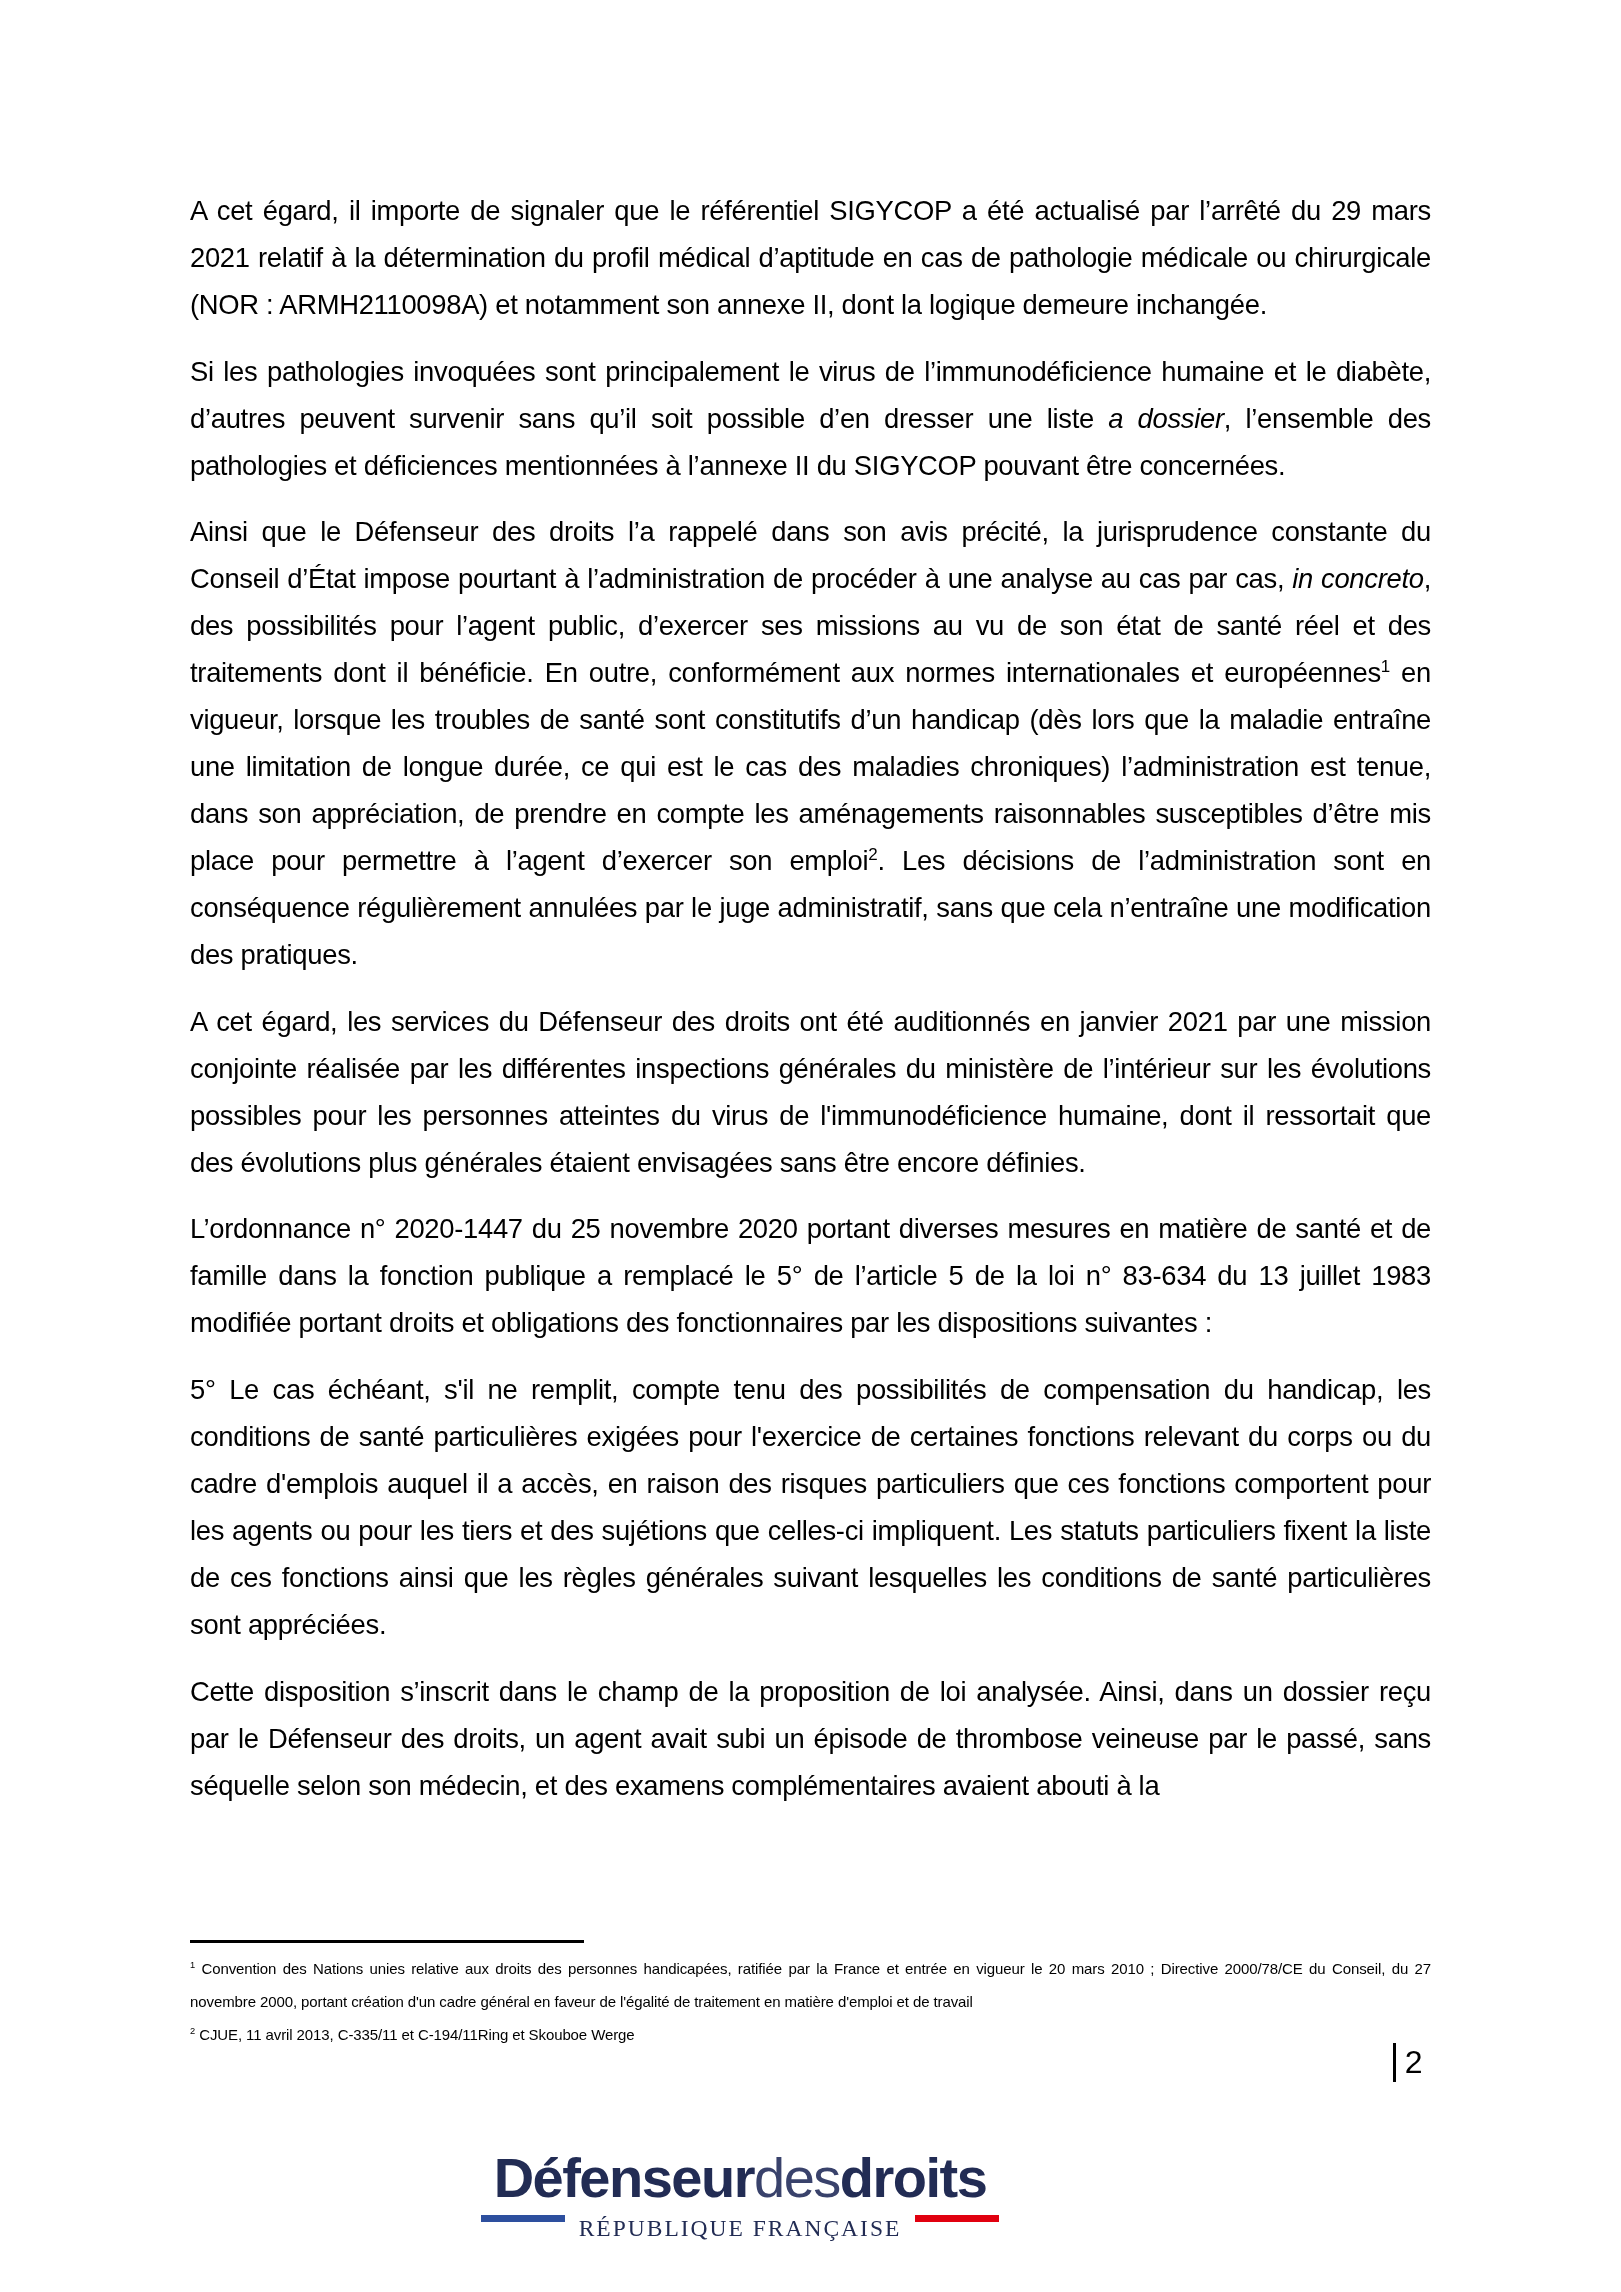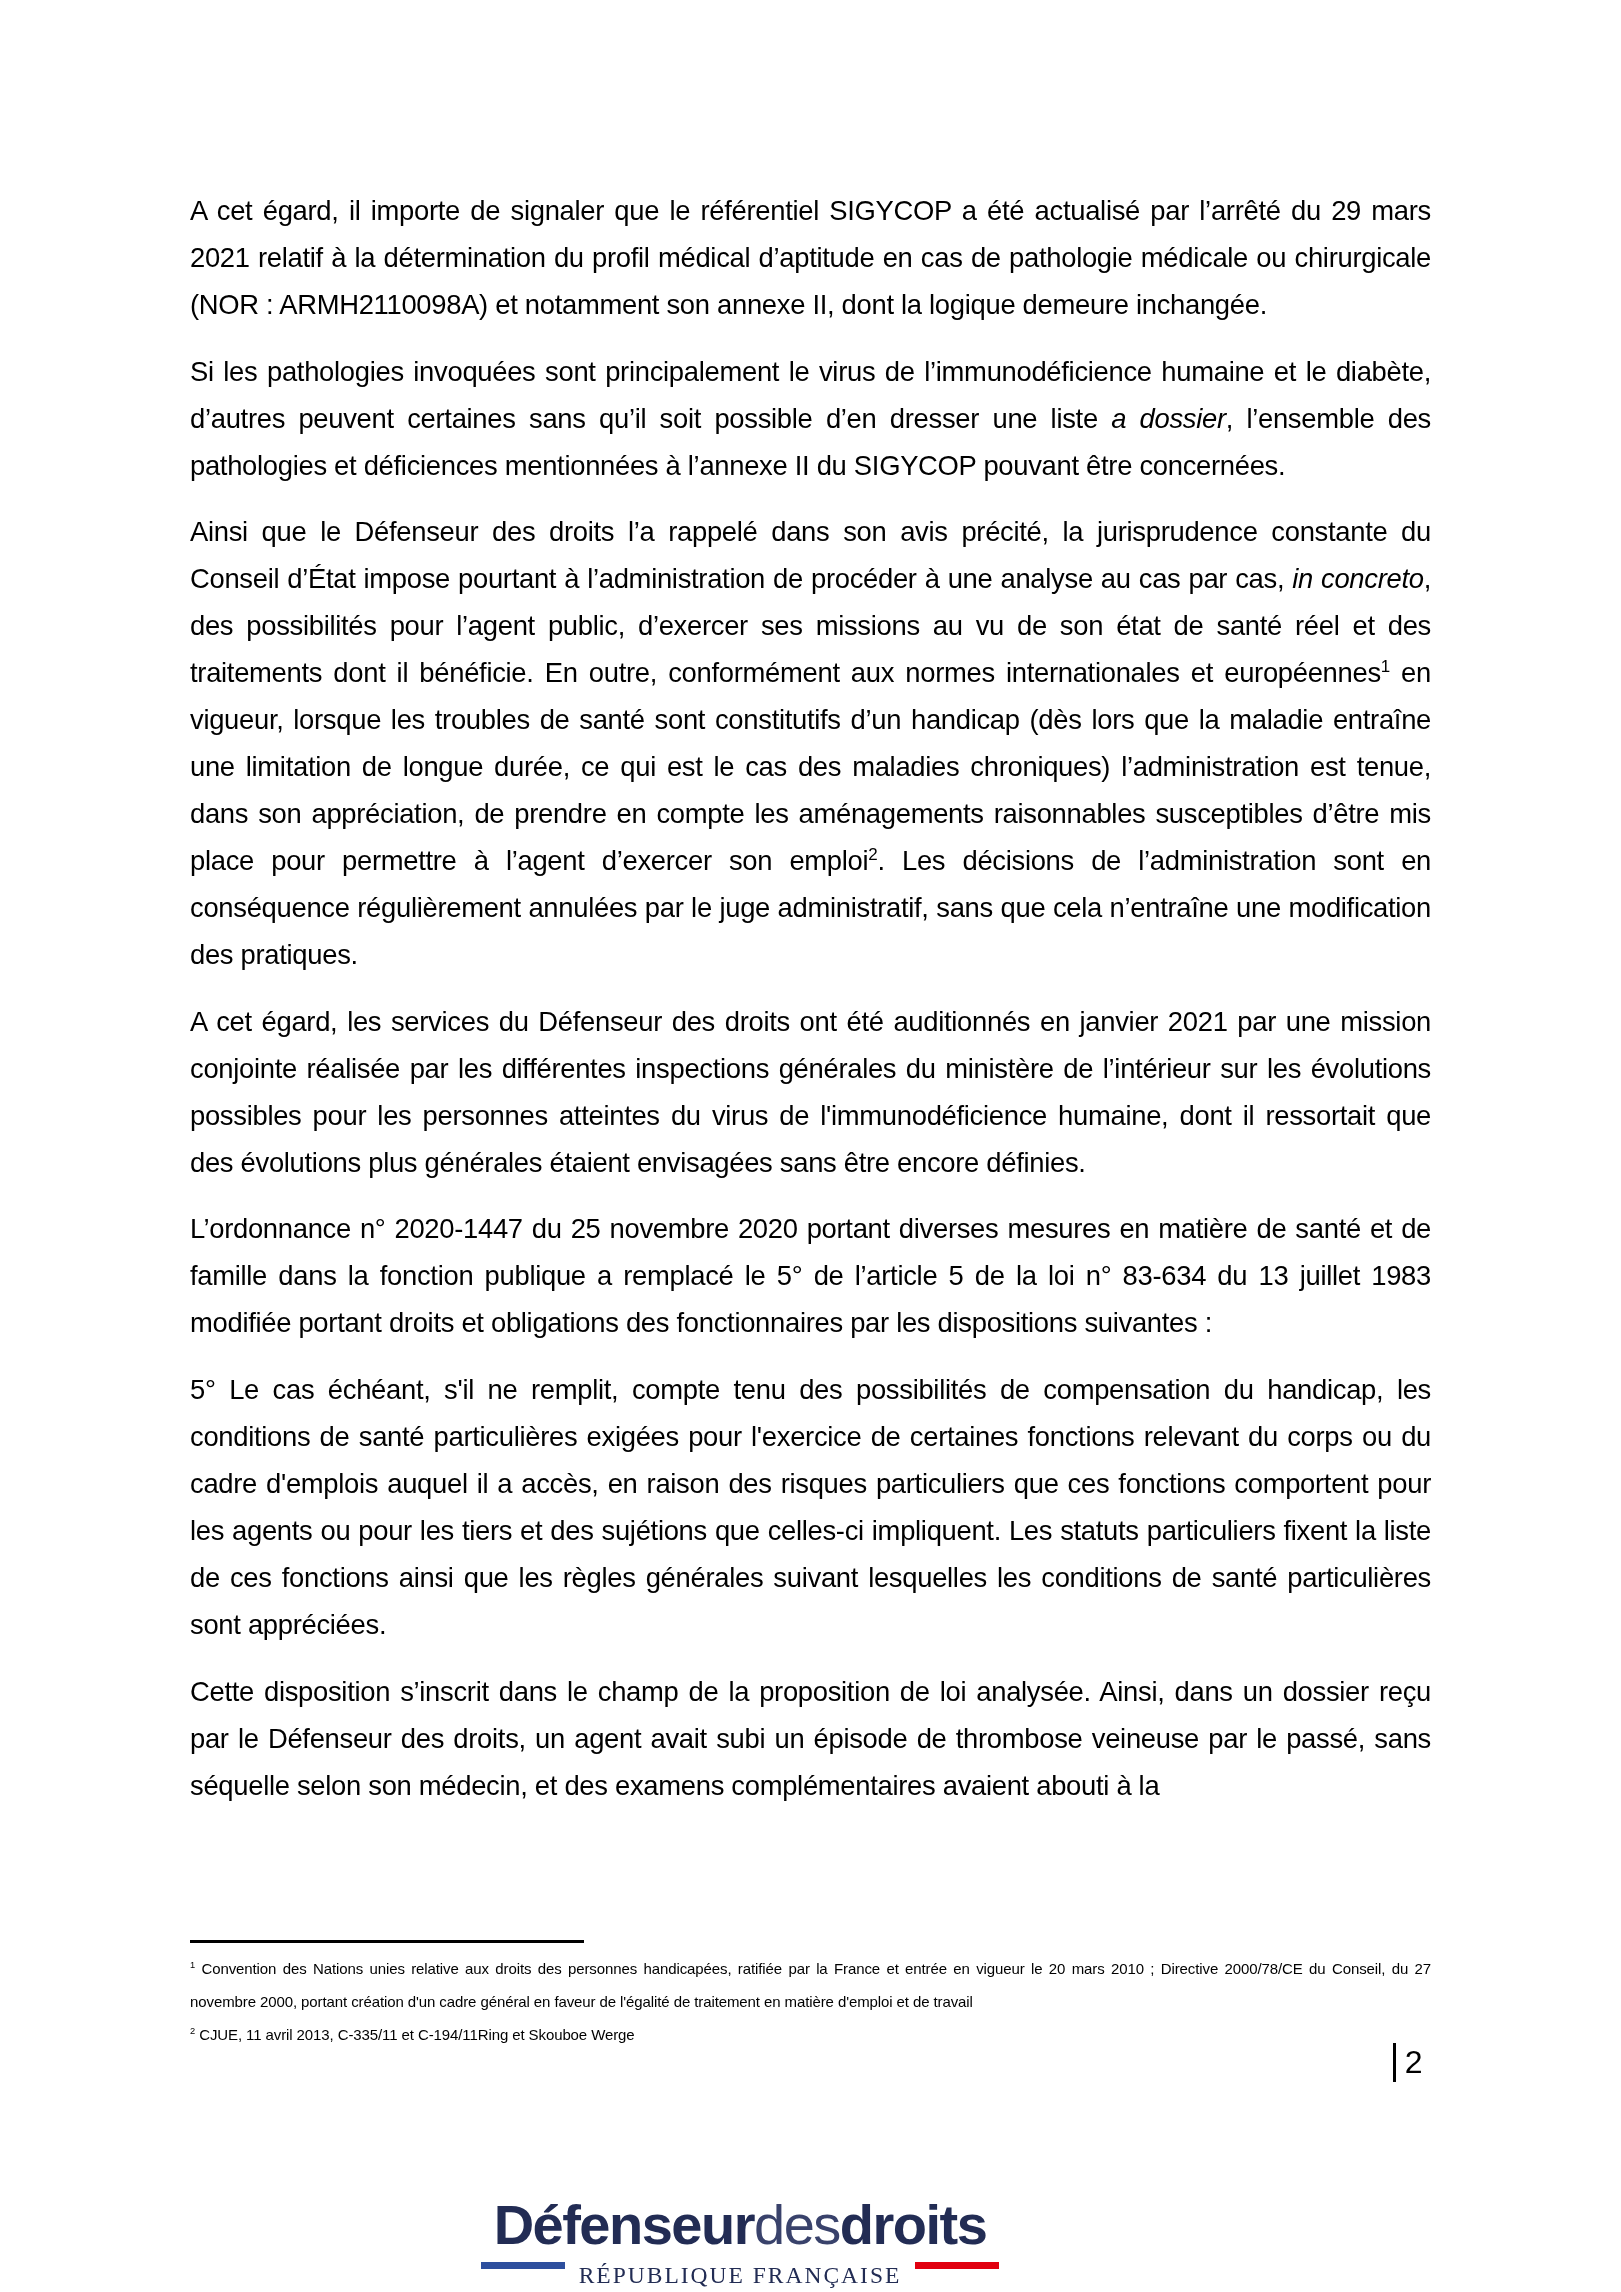--- a/index.html
+++ b/index.html
@@ -89,42 +89,42 @@
     white-space: nowrap;
   }
 </style>
 </head>
 <body>
 
 <div class="page">
 
   <div class="doc-body">
       <div class="para"><span>A cet égard, il importe de signaler que le référentiel SIGYCOP a été actualisé par l’arrêté du 29 mars 2021 relatif à la détermination du profil médical d’aptitude en cas de pathologie médicale ou chirurgicale (NOR : ARMH2110098A) et notamment son annexe II, dont la logique demeure inchangée.</span></div>
-      <div class="para"><span>Si les pathologies invoquées sont principalement le virus de l’immunodéficience humaine et le diabète, d’autres peuvent certaines sans qu’il soit possible d’en dresser une liste </span><span class="it">a dossier</span><span>, l’ensemble des pathologies et déficiences mentionnées à l’annexe II du SIGYCOP pouvant être concernées.</span></div>
+      <div class="para"><span>Si les pathologies invoquées sont principalement le virus de l’immunodéficience humaine et le diabète, d’autres peuvent survenir sans qu’il soit possible d’en dresser une liste </span><span class="it">a dossier</span><span>, l’ensemble des pathologies et déficiences mentionnées à l’annexe II du SIGYCOP pouvant être concernées.</span></div>
       <div class="para"><span>Ainsi que le Défenseur des droits l’a rappelé dans son avis précité, la jurisprudence constante du Conseil d’État impose pourtant à l’administration de procéder à une analyse au cas par cas, </span><span class="it">in concreto</span><span>, des possibilités pour l’agent public, d’exercer ses missions au vu de son état de santé réel et des traitements dont il bénéficie. En outre, conformément aux normes internationales et européennes</span><sup>1</sup><span> en vigueur, lorsque les troubles de santé sont constitutifs d’un handicap (dès lors que la maladie entraîne une limitation de longue durée, ce qui est le cas des maladies chroniques) l’administration est tenue, dans son appréciation, de prendre en compte les aménagements raisonnables susceptibles d’être mis place pour permettre à l’agent d’exercer son emploi</span><sup>2</sup><span>. Les décisions de l’administration sont en conséquence régulièrement annulées par le juge administratif, sans que cela n’entraîne une modification des pratiques.</span></div>
       <div class="para"><span>A cet égard, les services du Défenseur des droits ont été auditionnés en janvier 2021 par une mission conjointe réalisée par les différentes inspections générales du ministère de l’intérieur sur les évolutions possibles pour les personnes atteintes du virus de l'immunodéficience humaine, dont il ressortait que des évolutions plus générales étaient envisagées sans être encore définies.</span></div>
       <div class="para"><span>L’ordonnance n° 2020-1447 du 25 novembre 2020 portant diverses mesures en matière de santé et de famille dans la fonction publique a remplacé le 5° de l’article 5 de la loi n° 83-634 du 13 juillet 1983 modifiée portant droits et obligations des fonctionnaires par les dispositions suivantes :</span></div>
       <div class="para italic"><span>5° Le cas échéant, s'il ne remplit, compte tenu des possibilités de compensation du handicap, les conditions de santé particulières exigées pour l'exercice de certaines fonctions relevant du corps ou du cadre d'emplois auquel il a accès, en raison des risques particuliers que ces fonctions comportent pour les agents ou pour les tiers et des sujétions que celles-ci impliquent. Les statuts particuliers fixent la liste de ces fonctions ainsi que les règles générales suivant lesquelles les conditions de santé particulières sont appréciées.</span></div>
       <div class="para"><span>Cette disposition s’inscrit dans le champ de la proposition de loi analysée. Ainsi, dans un dossier reçu par le Défenseur des droits, un agent avait subi un épisode de thrombose veineuse par le passé, sans séquelle selon son médecin, et des examens complémentaires avaient abouti à la</span></div>
     </div>
 
   <div class="fn-sep"></div>
 
   <div class="footnotes">
       <div class="footnote"><sup>1</sup><span> Convention des Nations unies relative aux droits des personnes handicapées, ratifiée par la France et entrée en vigueur le 20 mars 2010 ; Directive 2000/78/CE du Conseil, du 27 novembre 2000, portant création d'un cadre général en faveur de l'égalité de traitement en matière d'emploi et de travail</span></div>
       <div class="footnote"><sup>2</sup><span> CJUE, 11 avril 2013, C-335/11 et C-194/11Ring et Skouboe Werge</span></div>
     </div>
 
   <div class="page-number">
     <span class="pn-bar"></span>
     <span>2</span>
   </div>
 
   <div class="logo">
-    <div class="logo-text" style="color: rgb(34, 44, 84); margin-top: 47px;">
+    <div class="logo-text" style="color: rgb(34, 44, 84);">
       <span class="lt-bold">Défenseur</span><span class="lt-light" style="color: rgb(57, 66, 107);">des</span><span class="lt-bold">droits</span>
     </div>
     <div class="logo-sub">
       <span class="bar bar-blue" style="background: rgb(45, 79, 158);"></span>
       <span class="logo-rf" style="color: rgb(34, 44, 84);">RÉPUBLIQUE FRANÇAISE</span>
       <span class="bar bar-red" style="background: rgb(225, 0, 15);"></span>
     </div>
   </div>
 
 </div>

